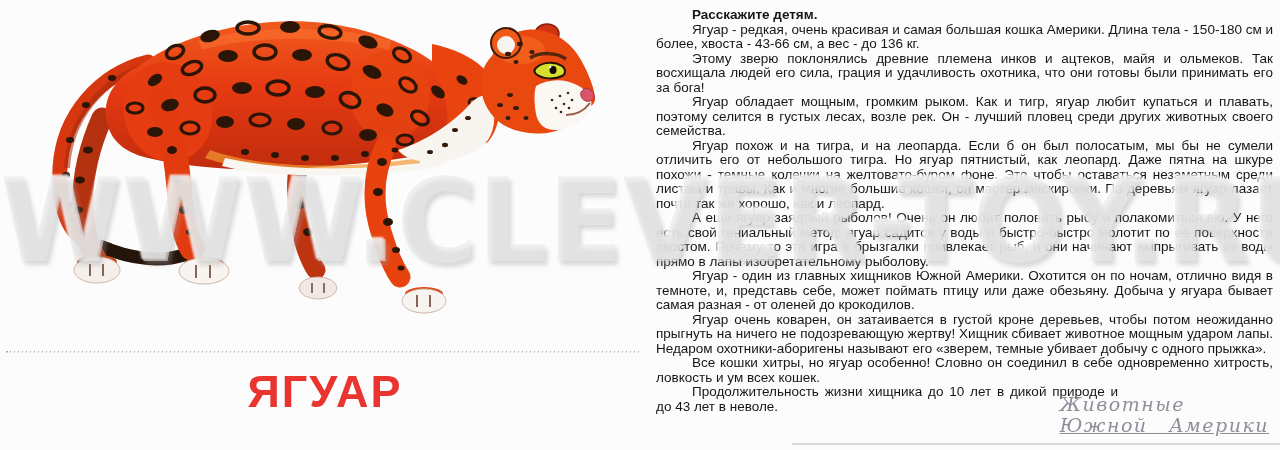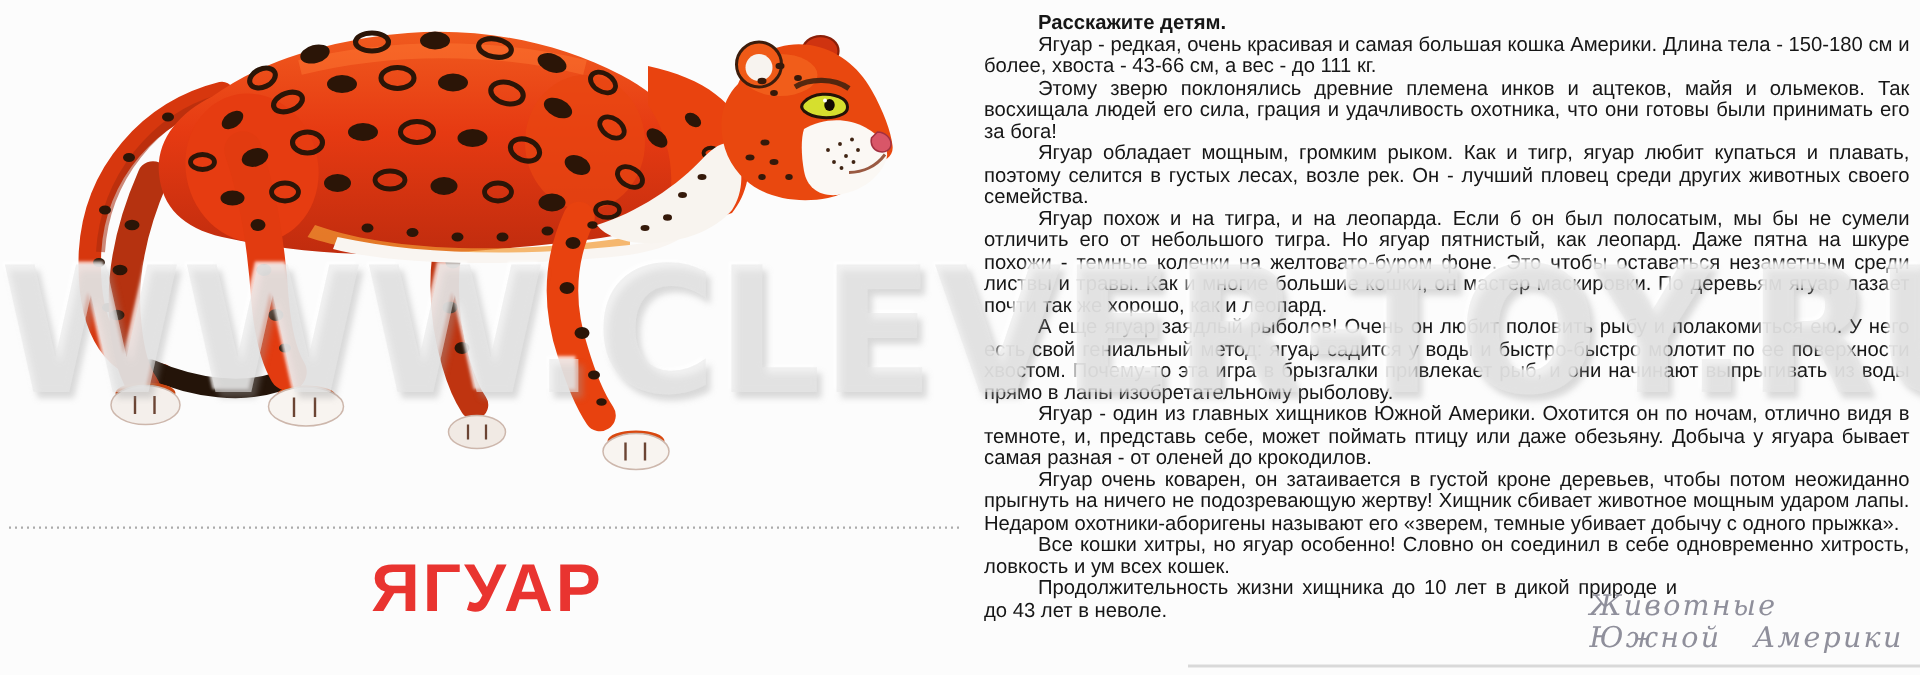--- a/index.html
+++ b/index.html
@@ -33,21 +33,21 @@
     text-align:justify;text-align-last:left;text-indent:36px;
     color:#161616;
   }
   .article p.narrow{width:462px;}
   .signature{
     position:absolute;right:4px;top:386px;
     font-family:"DejaVu Serif",serif;font-style:italic;
     color:#8f8f9b;line-height:21px;letter-spacing:1.5px;
   }
   .signature .sig1{font-size:19px;display:block;}
-  .signature .sig2{font-size:19px;display:block;word-spacing:14px;}
+  .signature .sig2{font-size:19px;display:block;word-spacing:14px;text-decoration:underline;}
   
   .watermark{
     position:absolute;left:0;top:153px;width:1280px;
     text-align:center;white-space:nowrap;
     font-family:"DejaVu Sans",sans-serif;font-weight:700;
     font-size:110px;letter-spacing:0;
     transform:scaleY(1.06);transform-origin:center top;
     color:rgba(232,232,232,0.6);
     text-shadow:3px 4px 4px rgba(158,158,158,0.38),-2px -2px 2px rgba(255,255,255,0.8);
     pointer-events:none;z-index:30;
@@ -222,21 +222,21 @@
     </g>
   </svg>
 
   <div class="dotline"></div>
   <div class="card-title">ЯГУАР</div>
 </div>
 
 <div class="right-panel">
   <div class="article">
     <p class="article-heading">Расскажите детям.</p>
-    <p>Ягуар - редкая, очень красивая и самая большая кошка Америки. Длина тела - 150-180 см и более, хвоста - 43-66 см, а вес - до 111 кг.</p>
+    <p>Ягуар - редкая, очень красивая и самая большая кошка Америки. Длина тела - 150-180 см и более, хвоста - 43-66 см, а вес - до 136 кг.</p>
     <p>Этому зверю поклонялись древние племена инков и ацтеков, майя и ольмеков. Так восхищала людей его сила, грация и удачливость охотника, что они готовы были принимать его за бога!</p>
     <p>Ягуар обладает мощным, громким рыком. Как и тигр, ягуар любит купаться и плавать, поэтому селится в густых лесах, возле рек. Он - лучший пловец среди других животных своего семейства.</p>
     <p>Ягуар похож и на тигра, и на леопарда. Если б он был полосатым, мы бы не сумели отличить его от небольшого тигра. Но ягуар пятнистый, как леопард. Даже пятна на шкуре похожи - темные колечки на желтовато-буром фоне. Это чтобы оставаться незаметным среди листвы и травы. Как и многие большие кошки, он мастер маскировки. По деревьям ягуар лазает почти так же хорошо, как и леопард.</p>
     <p>А еще ягуар заядлый рыболов! Очень он любит половить рыбу и полакомиться ею. У него есть свой гениальный метод: ягуар садится у воды и быстро-быстро молотит по ее поверхности хвостом. Почему-то эта игра в брызгалки привлекает рыб, и они начинают выпрыгивать из воды прямо в лапы изобретательному рыболову.</p>
     <p>Ягуар - один из главных хищников Южной Америки. Охотится он по ночам, отлично видя в темноте, и, представь себе, может поймать птицу или даже обезьяну. Добыча у ягуара бывает самая разная - от оленей до крокодилов.</p>
     <p>Ягуар очень коварен, он затаивается в густой кроне деревьев, чтобы потом неожиданно прыгнуть на ничего не подозревающую жертву! Хищник сбивает животное мощным ударом лапы. Недаром охотники-аборигены называют его «зверем, темные убивает добычу с одного прыжка».</p>
     <p>Все кошки хитры, но ягуар особенно! Словно он соединил в себе одновременно хитрость, ловкость и ум всех кошек.</p>
     <p class="narrow">Продолжительность жизни хищника до 10 лет в дикой природе и до 43 лет в неволе.</p>
   </div>
   <div class="signature">

